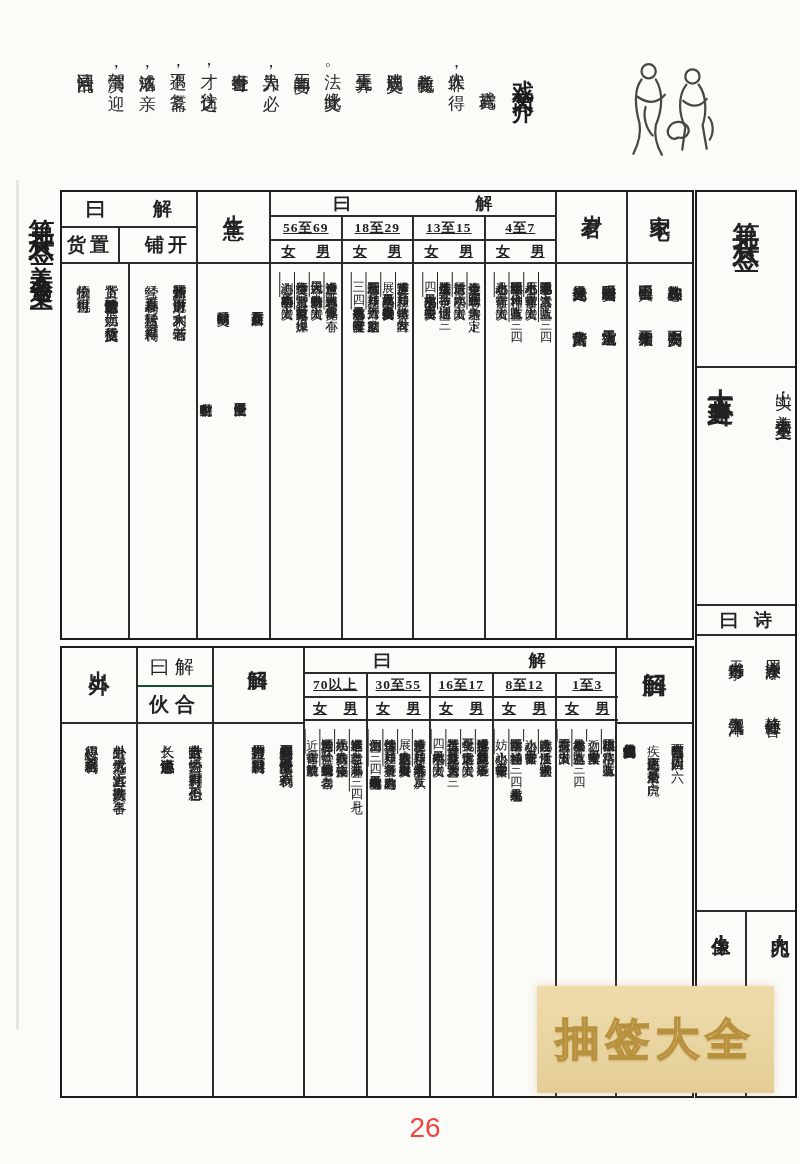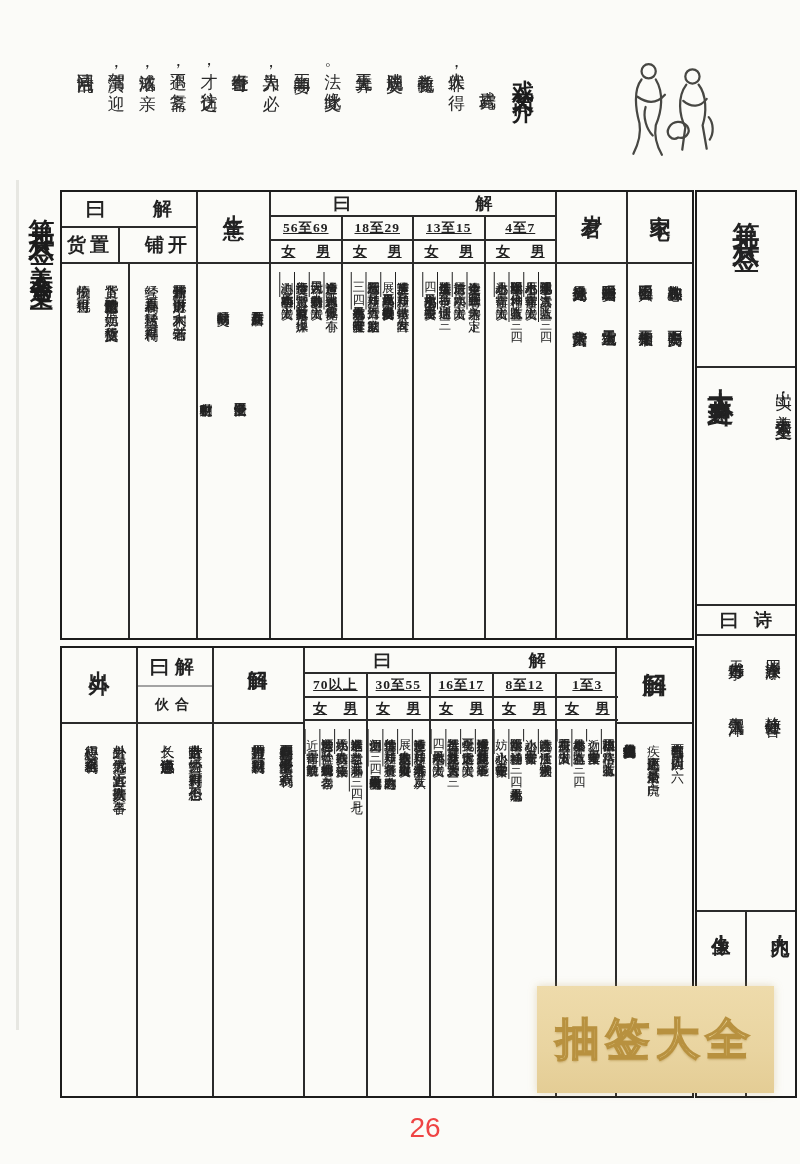--- a/index.html
+++ b/index.html
@@ -42,24 +42,24 @@
   
   .g-top{height:34px;border-bottom:2px solid #2b2b2b;display:flex;justify-content:space-around;
     align-items:center;font-size:19px;font-weight:bold;}
   .g-row{height:34px;border-bottom:2px solid #2b2b2b;display:flex;}
   .g-row .gh{flex:1;display:flex;justify-content:center;align-items:center;
     font-size:19px;font-weight:bold;letter-spacing:4px;border-right:2px solid #2b2b2b;}
   .g-row .gh.last{border-right:none;padding-left:20px;}
   .g-content{flex:1;display:flex;}
   .g-content .cell{width:50%;}
   .g-content .cell.first{border-right:2px solid #2b2b2b;}
-  .g-top2{height:37px;border-bottom:2px solid #a3a3a3;display:flex;justify-content:center;
-    align-items:center;font-size:19px;font-weight:bold;letter-spacing:6px;}
+  .g-top2{height:37px;border-bottom:2px solid #14532d;display:flex;justify-content:center;
+    align-items:center;font-size:19px;font-weight:normal;letter-spacing:6px;}
   .g-mid2{height:35px;border-bottom:2px solid #2b2b2b;display:flex;justify-content:center;
-    align-items:center;font-size:14px;font-weight:bold;letter-spacing:6px;}
+    align-items:center;font-size:20px;font-weight:bold;letter-spacing:6px;}
   
   .band{display:flex;flex-direction:column;}
   .band-top{height:23px;border-bottom:2px solid #2b2b2b;display:flex;justify-content:space-around;
     align-items:center;font-size:17px;font-weight:bold;}
   .band-top.h2{height:24px;}
   .band-cols{flex:1;display:flex;text-decoration:underline;}
   .age-col{flex:1;display:flex;flex-direction:column;border-right:2px solid #2b2b2b;}
   .age-col.last{border-right:none;}
   .age-label{height:22px;border-bottom:2px solid #2b2b2b;text-align:center;
     font-size:13.5px;font-weight:bold;letter-spacing:1px;line-height:22px;}

